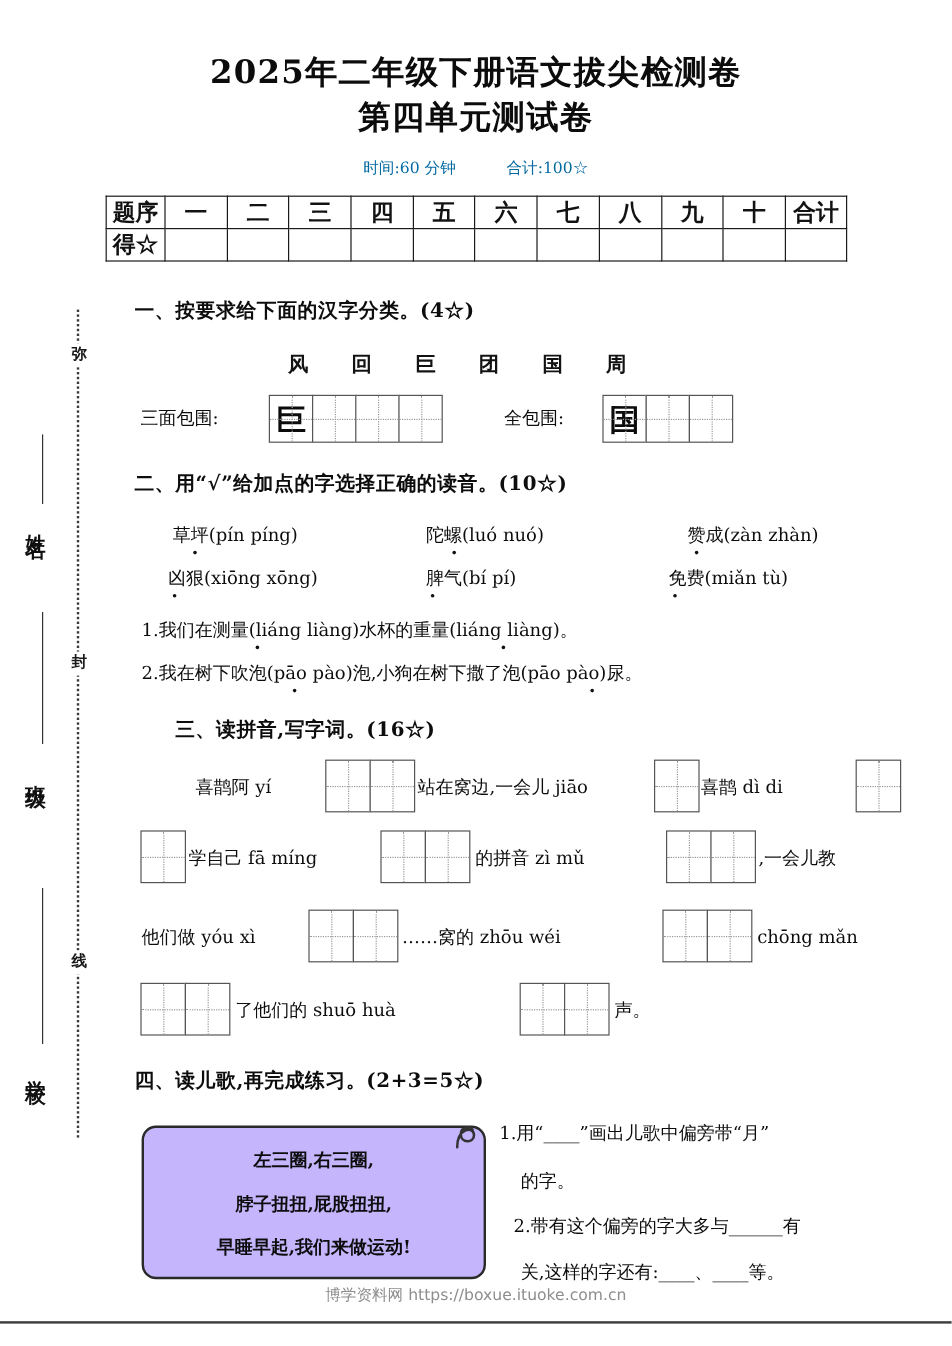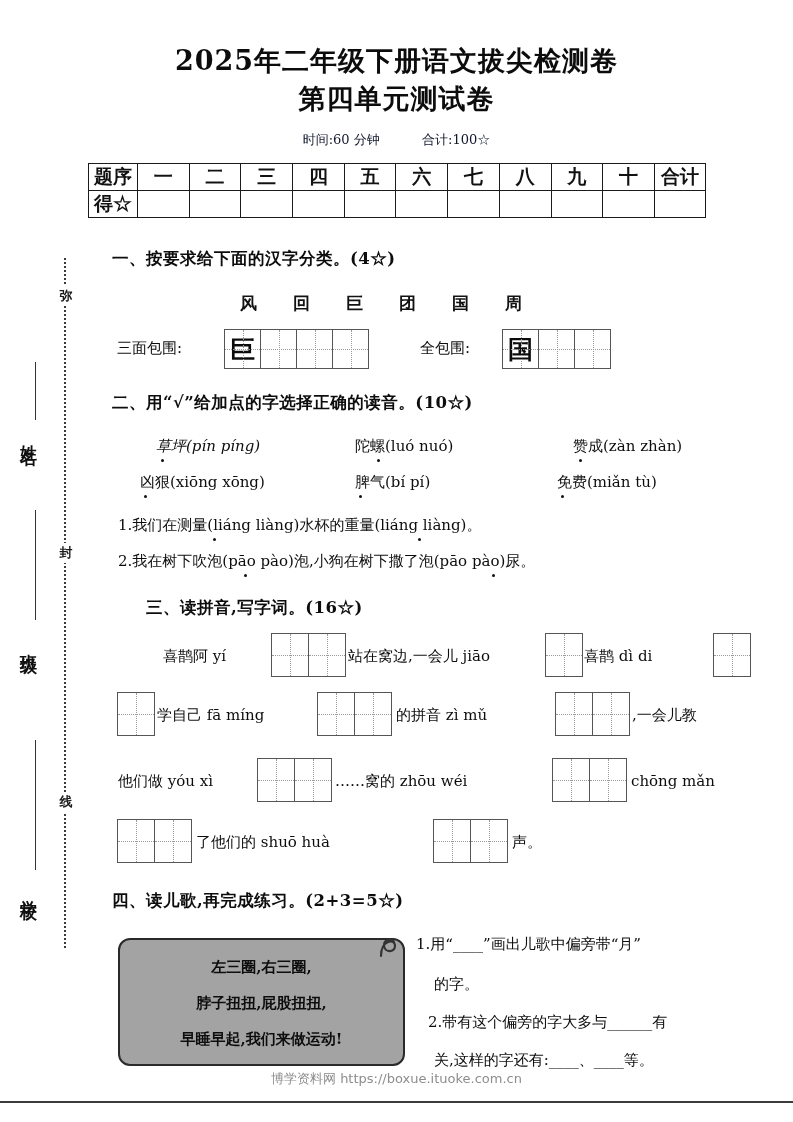--- a/index.html
+++ b/index.html
@@ -53,21 +53,21 @@
     font-family:"DejaVu Serif","Liberation Serif",serif;
     font-weight:700;
     font-size:27px;
     letter-spacing:1px;
     line-height:1.42;
     color:#0c0c0c;
   }
   .title .l2{display:block;}
   .subhead{
     position:absolute;left:0;right:0;top:131px;
-    text-align:center;font-size:13px;color:#0f172a;
+    text-align:center;font-size:13px;color:#0369a1;
     font-family:"DejaVu Serif","Liberation Serif",serif;
   }
   .subhead .gap{display:inline-block;width:34px;}
 
   
   table.score{
     position:absolute;left:88px;top:163px;
     border-collapse:collapse;
     width:618px;
     font-family:"DejaVu Serif","Liberation Serif",serif;
@@ -124,21 +124,21 @@
   .bx:after{top:0;bottom:0;left:50%;border-left:1px dotted #9a9a9a;}
   .bx.big{width:37px;height:40px;font-size:25px;}
   .bx.tall{width:38px;height:44px;}
 
   
   .songcard{
     position:absolute;left:118px;top:938px;
     width:283px;height:124px;
     border:2px solid #2a2a2a;
     border-radius:12px;
-    background:#a3a3a3;
+    background:#c4b5fd;
   }
   .songline{
     position:absolute;left:0;right:0;text-align:center;
     font-family:"DejaVu Serif","Liberation Serif",serif;
     font-size:15px;font-weight:700;color:#0d0d0d;
   }
   .sl1{top:18px;}
   .sl2{top:54px;}
   .sl3{top:90px;}
   .clip{
@@ -238,21 +238,21 @@
 
   <div class="ln" style="left:420px;top:339px;">全包围:</div>
   <div class="boxes" style="left:503px;top:329px;">
     <div class="bx big">国</div>
     <div class="bx big"></div>
     <div class="bx big"></div>
   </div>
 
   <div class="qhead" style="left:112px;top:392px;">二、用“√”给加点的字选择正确的读音。(10☆)</div>
 
-  <div class="ln" style="left:156px;top:437px;font-style:italic;">草坪(pín  píng)</div>
+  <div class="ln" style="left:144px;top:437px;">草坪(pín  píng)</div>
   <div class="dot" style="left:161px;top:459px;"></div>
   <div class="ln" style="left:355px;top:437px;">陀螺(luó  nuó)</div>
   <div class="dot" style="left:377px;top:459px;"></div>
   <div class="ln" style="left:573px;top:437px;">赞成(zàn  zhàn)</div>
   <div class="dot" style="left:579px;top:459px;"></div>
 
   <div class="ln" style="left:140px;top:473px;">凶狠(xiōng  xōng)</div>
   <div class="dot" style="left:144px;top:495px;"></div>
   <div class="ln" style="left:355px;top:473px;">脾气(bí  pí)</div>
   <div class="dot" style="left:359px;top:495px;"></div>

